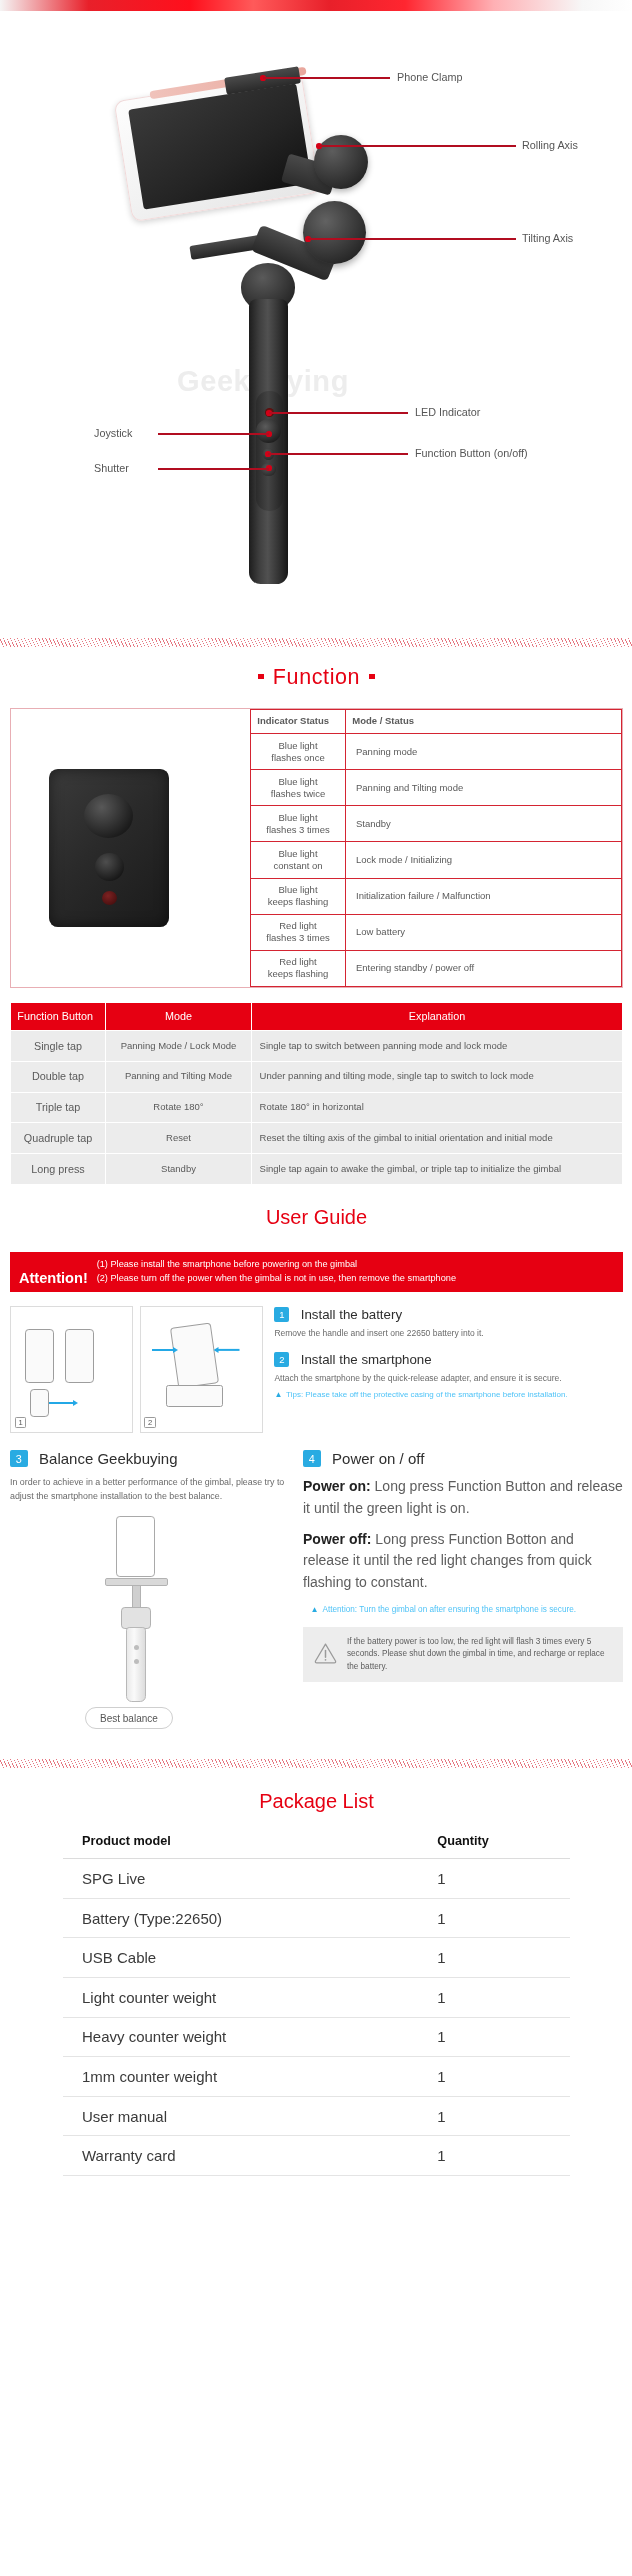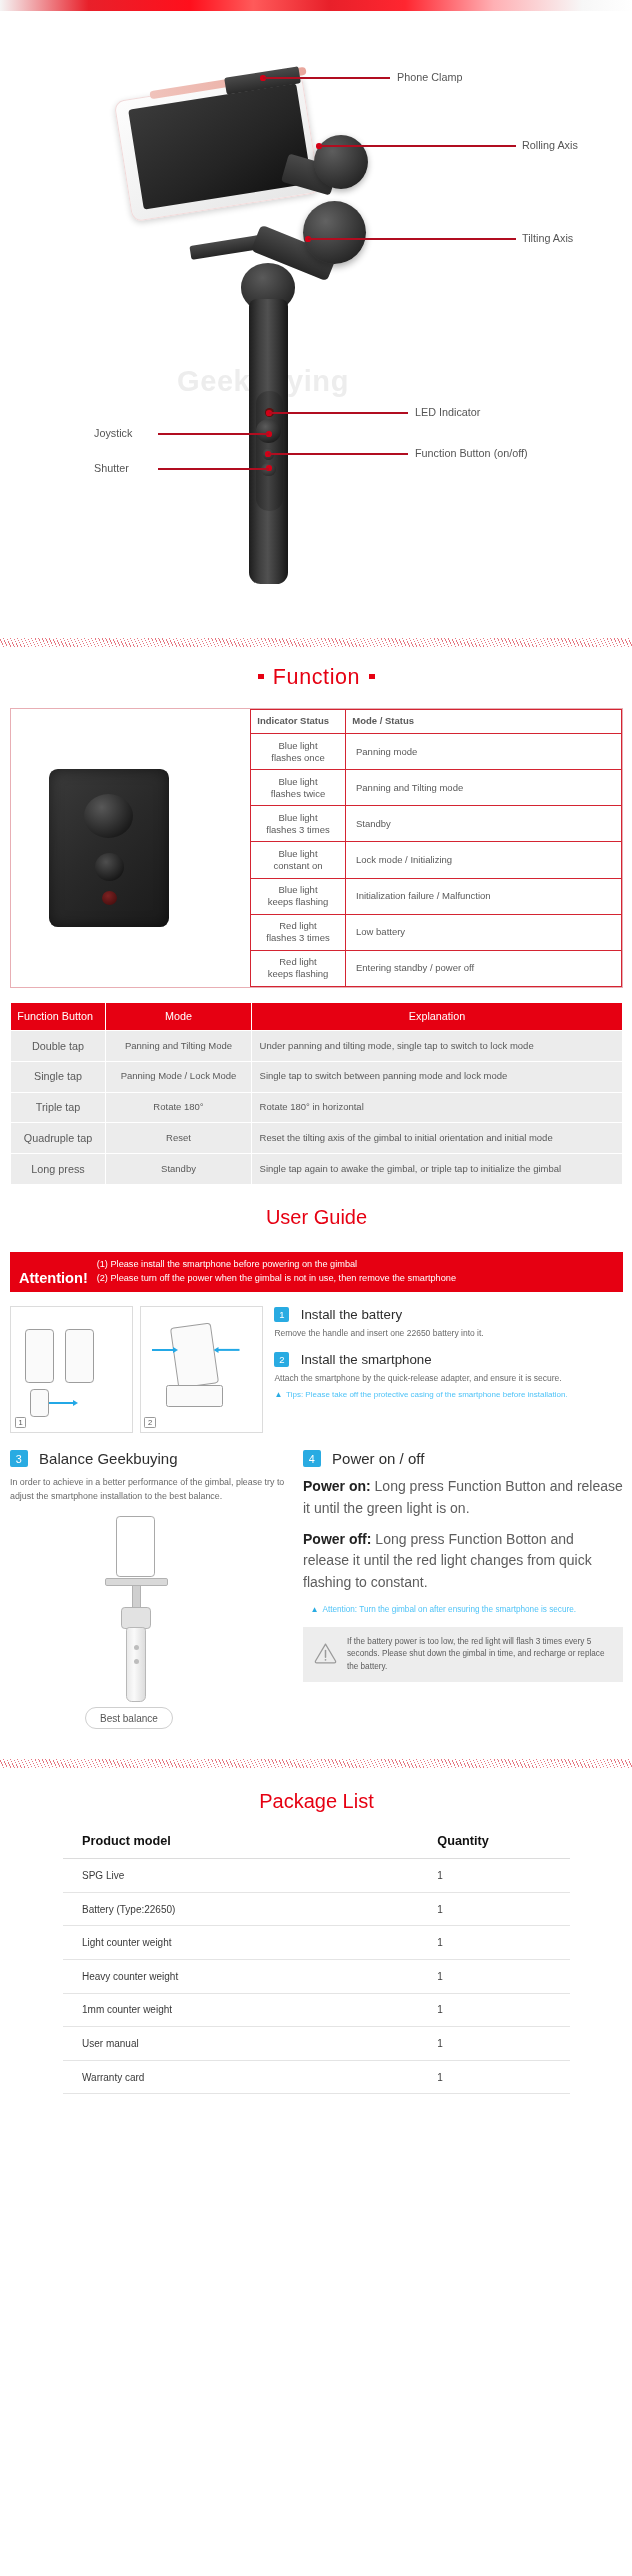--- a/index.html
+++ b/index.html
@@ -300,21 +300,21 @@
 
   
   .pkg-wrap { margin: 0 63px; }
   .pkg-table { width: 100%; }
   .pkg-table th {
     text-align: left; font-size: 12.7px; color: #111; font-weight: bold;
     padding: 8.9px 0 10px; border-bottom: 0.6px solid #dcdcdc;
   }
   .pkg-table th.qty, .pkg-table td.qty { width: 139px; padding-left: 6.3px; }
   .pkg-table td {
-    font-size: 10px; color: #3a3a3a; padding: 10.8px 0 10.8px 19px;
+    font-size: 15px; color: #3a3a3a; padding: 10.8px 0 10.8px 19px;
     border-bottom: 0.6px solid #e4e4e4;
   }
   .pkg-table td.qty { padding-left: 6.3px; }
   .pkg-table th.model { padding-left: 19px; }
 </style>
 </head>
 <body>
 
 <div class="page">
 
@@ -431,28 +431,28 @@
     <table class="fb-table">
       <thead>
         <tr>
           <th class="c1">Function Button</th>
           <th class="c2">Mode</th>
           <th class="c3">Explanation</th>
         </tr>
       </thead>
       <tbody id="button-rows">
           <tr>
+            <td class="c1">Single tap</td>
+            <td class="c2">Panning Mode / Lock Mode</td>
+            <td class="c3">Single tap to switch between panning mode and lock mode</td>
+          </tr>
+          <tr>
             <td class="c1">Double tap</td>
             <td class="c2">Panning and Tilting Mode</td>
             <td class="c3">Under panning and tilting mode, single tap to switch to lock mode</td>
-          </tr>
-          <tr>
-            <td class="c1">Single tap</td>
-            <td class="c2">Panning Mode / Lock Mode</td>
-            <td class="c3">Single tap to switch between panning mode and lock mode</td>
           </tr>
           <tr>
             <td class="c1">Triple tap</td>
             <td class="c2">Rotate 180°</td>
             <td class="c3">Rotate 180° in horizontal</td>
           </tr>
           <tr>
             <td class="c1">Quadruple tap</td>
             <td class="c2">Reset</td>
             <td class="c3">Reset the tilting axis of the gimbal to initial orientation and initial mode</td>
@@ -582,20 +582,24 @@
       <tbody id="pkg-rows">
           <tr>
             <td class="model">SPG Live</td>
             <td class="qty">1</td>
           </tr>
           <tr>
             <td class="model">Battery (Type:22650)</td>
             <td class="qty">1</td>
           </tr>
           <tr>
+            <td class="model">USB Cable</td>
+            <td class="qty">1</td>
+          </tr>
+          <tr>
             <td class="model">Light counter weight</td>
             <td class="qty">1</td>
           </tr>
           <tr>
             <td class="model">Heavy counter weight</td>
             <td class="qty">1</td>
           </tr>
           <tr>
             <td class="model">1mm counter weight</td>
             <td class="qty">1</td>

